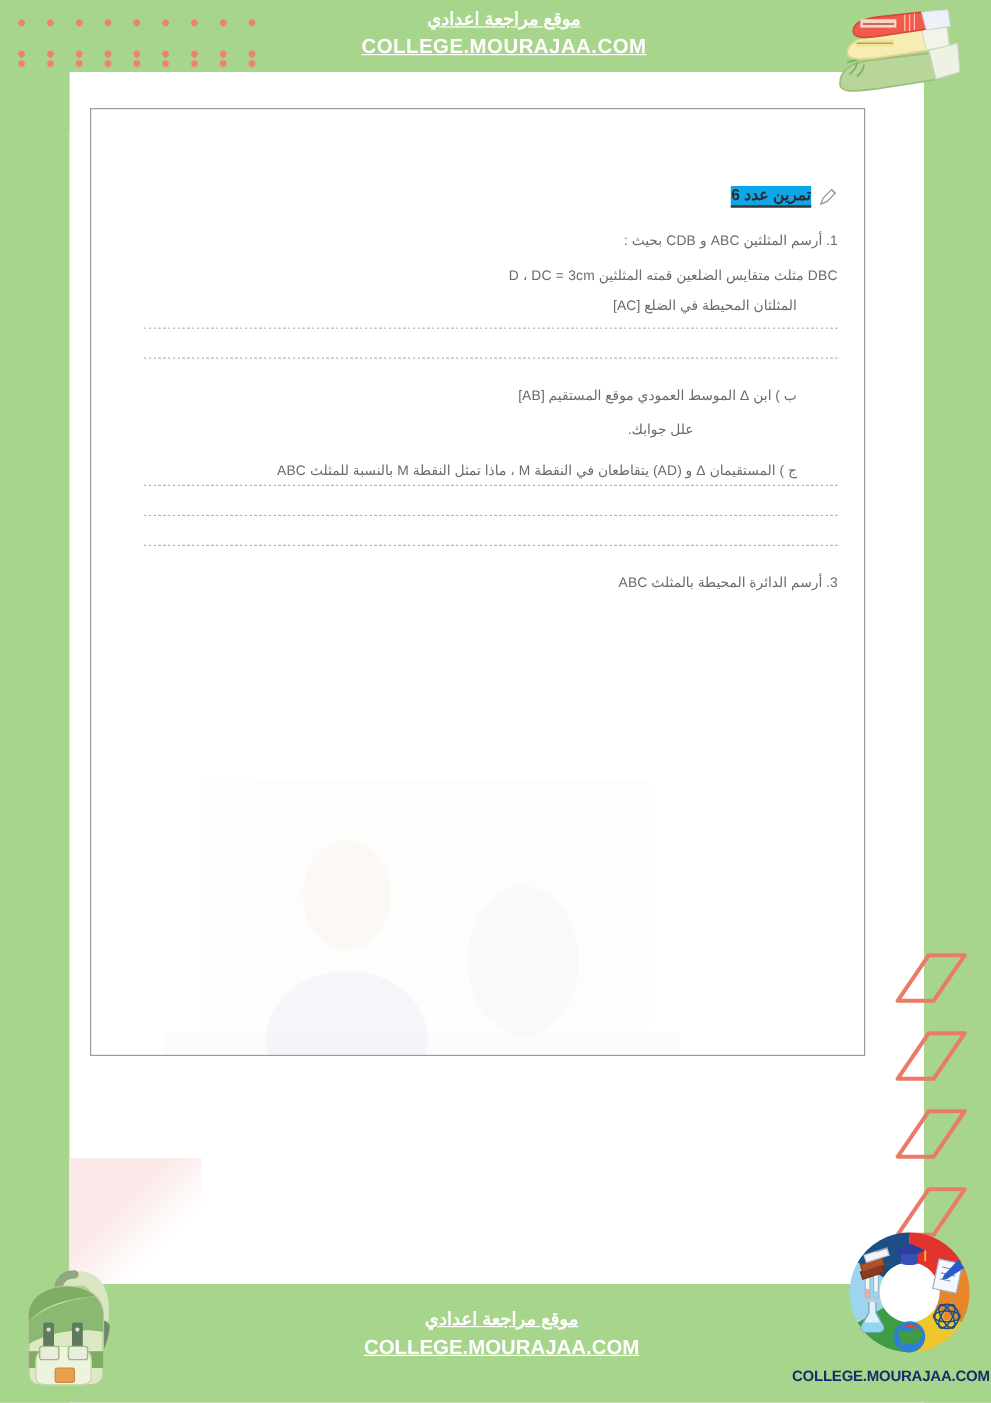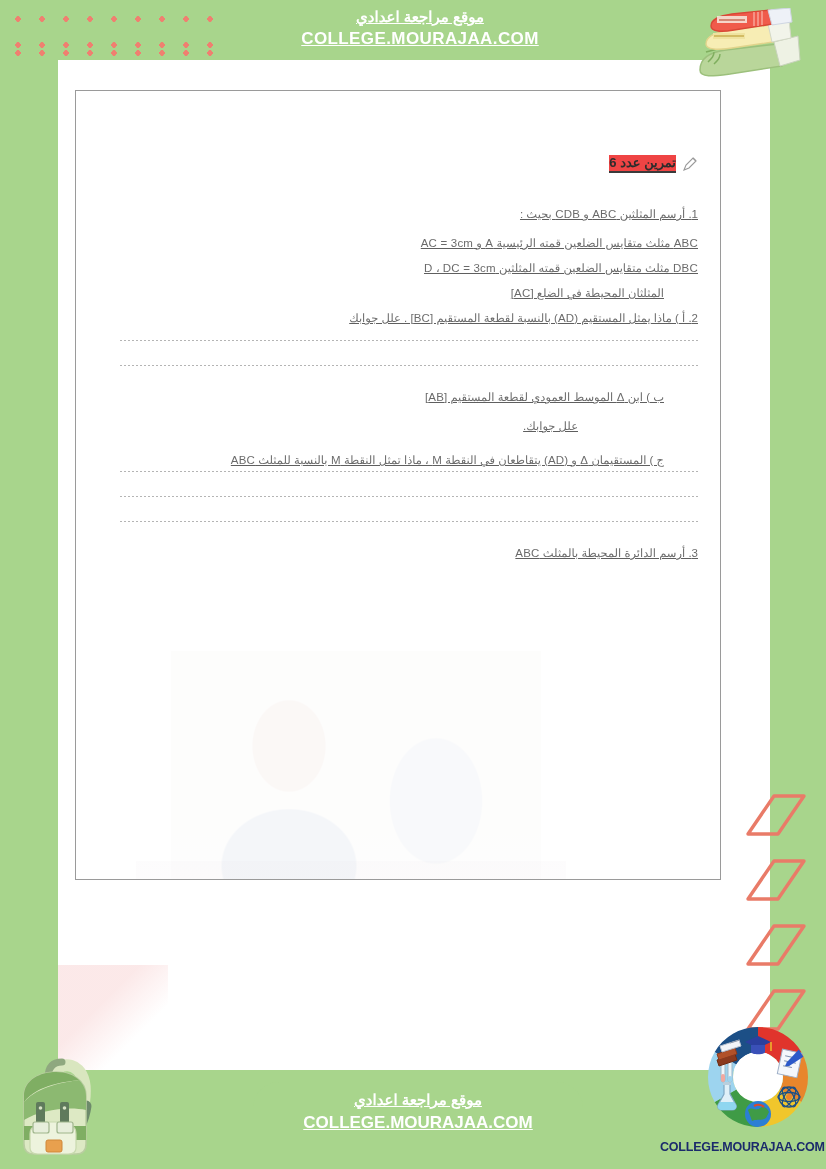--- a/index.html
+++ b/index.html
@@ -83,29 +83,29 @@
   }
 
   
   .ex-title-wrap{
     position:absolute;right:22px;top:64px;display:flex;align-items:center;gap:6px;
     direction:rtl;
   }
   .ex-title{
     font-size:13px;font-weight:bold;color:#2c2c2c;
     border-bottom:2px solid #3a3a3a;padding-bottom:1px;
-    background:#ef4444;
+    background:#0ea5e9;
     direction:rtl;
   }
   .pen-icon{width:16px;height:16px;}
 
   
   .doc-body{
-    position:absolute;right:22px;top:116px;width:600px;
-    direction:rtl;color:#3d3d3d;text-decoration:underline;
+    position:absolute;right:22px;top:103px;width:600px;
+    direction:rtl;color:#3d3d3d;
   }
   .ln{
     font-size:11.5px;line-height:14px;margin-bottom:15px;
     color:#4a4a4a;letter-spacing:.2px;
     opacity:.82;
   }
   .ln.indent{padding-right:34px;}
   .ln.small-gap{margin-bottom:11px;}
 
   
@@ -228,29 +228,27 @@
               <path d="M2 14 L4 9 L11 2 L14 5 L7 12 Z" fill="none" stroke="#999" stroke-width="1.1"></path>
               <path d="M11 2 L14 5" stroke="#999" stroke-width="1.1"></path>
             </svg>
         </span>
         <span class="ex-title">تمرين عدد 6</span>
       </div>
 
       <div class="doc-body">
 
         <div class="ln">1.  أرسم المثلثين ABC و CDB بحيث :</div>
-        <div class="ln small-gap">ABC مثلث متقايس الضلعين قمته الرئيسية A  و  AC = 3cm</div>
         <div class="ln small-gap">DBC مثلث متقايس الضلعين قمته المثلثين D  ،  DC = 3cm</div>
         <div class="ln indent small-gap">المثلثان المحيطة في الضلع [AC]</div>
-        <div class="ln">2.  أ )  ماذا يمثل المستقيم (AD) بالنسبة لقطعة المستقيم [BC] . علل جوابك</div>
 
         <div class="rule w1"></div>
         <div class="rule w1"></div>
 
-        <div class="ln indent">ب )  ابن Δ  الموسط العمودي لقطعة المستقيم [AB]</div>
+        <div class="ln indent">ب )  ابن Δ  الموسط العمودي موقع المستقيم [AB]</div>
         <div class="ln" style="padding-right:120px;margin-bottom:20px">علل جوابك.</div>
         <div class="ln indent" style="margin-bottom:4px">ج ) المستقيمان Δ و (AD) يتقاطعان في النقطة M ، ماذا تمثل النقطة M  بالنسبة للمثلث ABC</div>
 
         <div class="rule w2"></div>
         <div class="rule w2"></div>
         <div class="rule w2"></div>
 
         <div class="ln">3.  أرسم الدائرة المحيطة بالمثلث ABC</div>
       </div>
 

